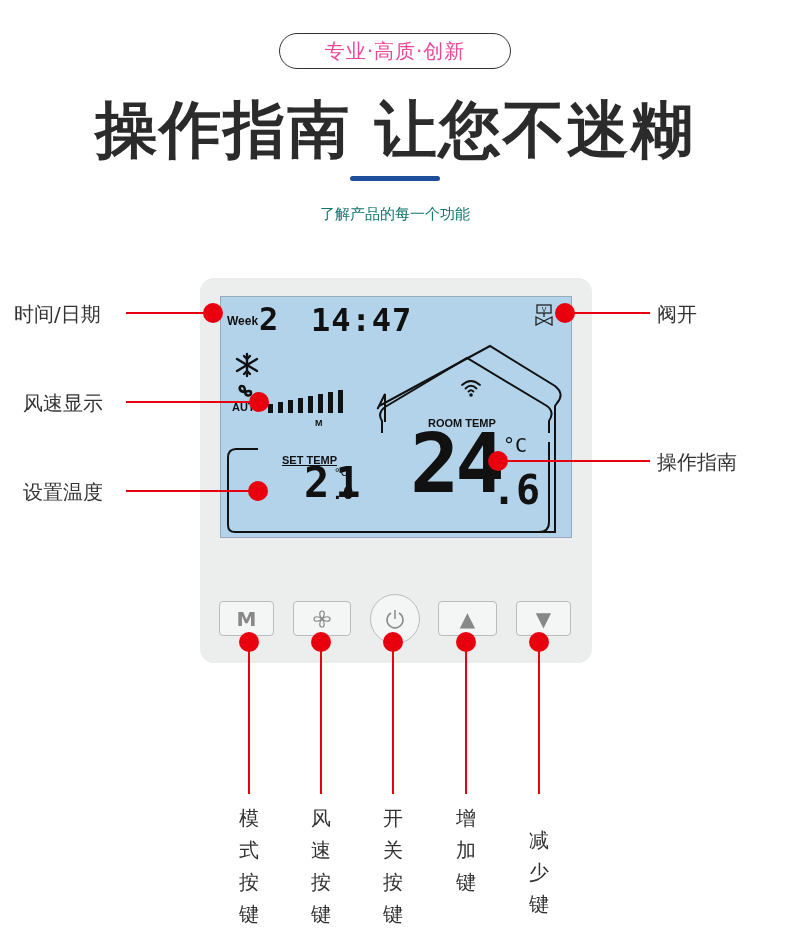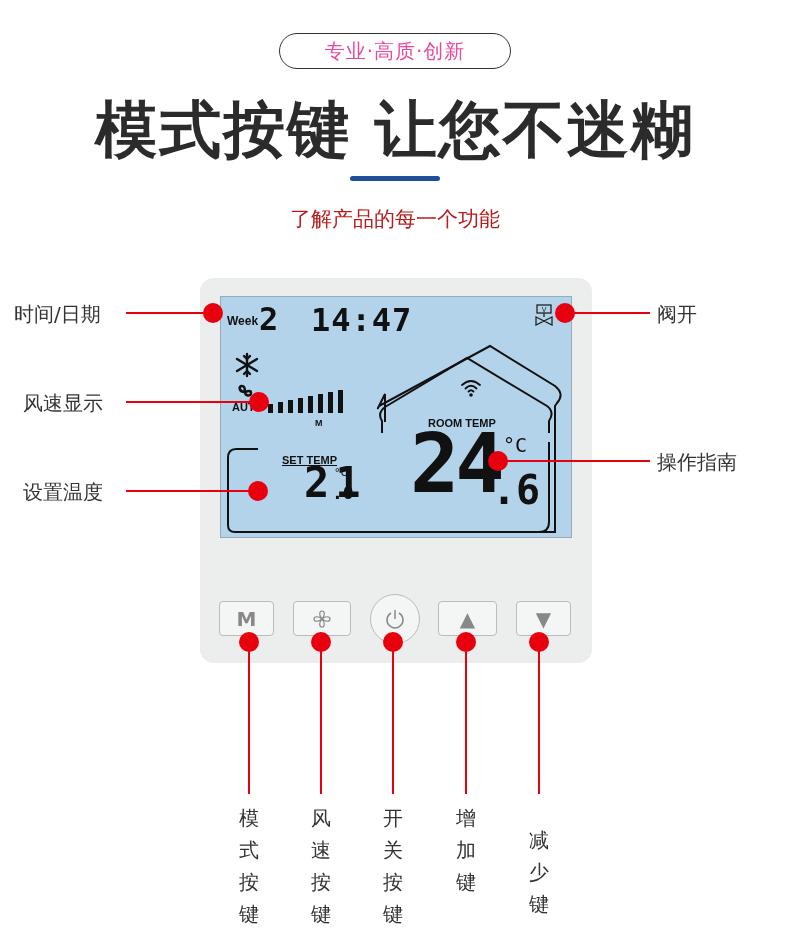--- a/index.html
+++ b/index.html
@@ -3,39 +3,39 @@
 <meta charset="utf-8">
 <style>
   * { box-sizing: border-box; margin: 0; padding: 0; }
   body { width: 790px; height: 929px; background: #ffffff; position: relative; overflow: hidden;
          font-family: "DejaVu Sans", "Liberation Sans", sans-serif; color: #333; }
   .abs { position: absolute; }
   .pill { left: 279px; top: 33px; width: 232px; height: 36px; border: 1.5px solid #333; border-radius: 18px;
           display: flex; align-items: center; justify-content: center; font-size: 20px; color: #ec4899; letter-spacing: 1px; }
   .title { left: 0; top: 88px; width: 790px; text-align: center; font-size: 62px; font-weight: bold; color: #2b2b2b; letter-spacing: 2px; }
   .bar { left: 350px; top: 176px; width: 90px; height: 5px; border-radius: 3px; background: #1e4e9c; }
-  .sub { left: 0; top: 205px; width: 790px; text-align: center; font-size: 21px; color: #b91c1c; }
+  .sub { left: 0; top: 205px; width: 790px; text-align: center; font-size: 15px; color: #0f766e; }
 
   .device { left: 200px; top: 278px; width: 392px; height: 385px; background: #eceeee; border-radius: 14px; }
   .lcd { left: 220px; top: 296px; width: 352px; height: 242px; background: #b3d3ea; border: 1px solid #9ab; }
   .lcdtext { font-family: "Liberation Sans", sans-serif; color: #111; font-weight: bold; }
   .seg { font-family: "DejaVu Sans Mono", monospace; color: #111; font-weight: bold; }
 
   .btn { background: #f4f5f5; border: 1.5px solid #b8bcbc; border-radius: 4px; display: flex; align-items: center; justify-content: center; color: #888; }
   .dot { width: 20px; height: 20px; border-radius: 50%; background: #e8000f; }
   .hline { height: 2px; background: #e8000f; }
   .vline { width: 2px; background: #e8000f; }
   .label { font-size: 20px; color: #333; }
   .vlabel { font-size: 20px; color: #333; width: 26px; line-height: 32px; text-align: center; }
 </style>
 </head>
 <body>
 
 <div class="abs pill">专业·高质·创新</div>
-<div class="abs title">模式按键 让您不迷糊</div>
+<div class="abs title">操作指南 让您不迷糊</div>
 <div class="abs bar"></div>
 <div class="abs sub">了解产品的每一个功能</div>
 
 <div class="abs device"></div>
 <div class="abs lcd"></div>
 
 <span class="abs lcdtext" style="left:227px;top:314px;font-size:12px;">Week</span>
 <span class="abs seg" style="left:259px;top:300px;font-size:32px;">2</span>
 <span class="abs seg" style="left:311px;top:301px;font-size:32px;letter-spacing:1px;">14:47</span>
 

